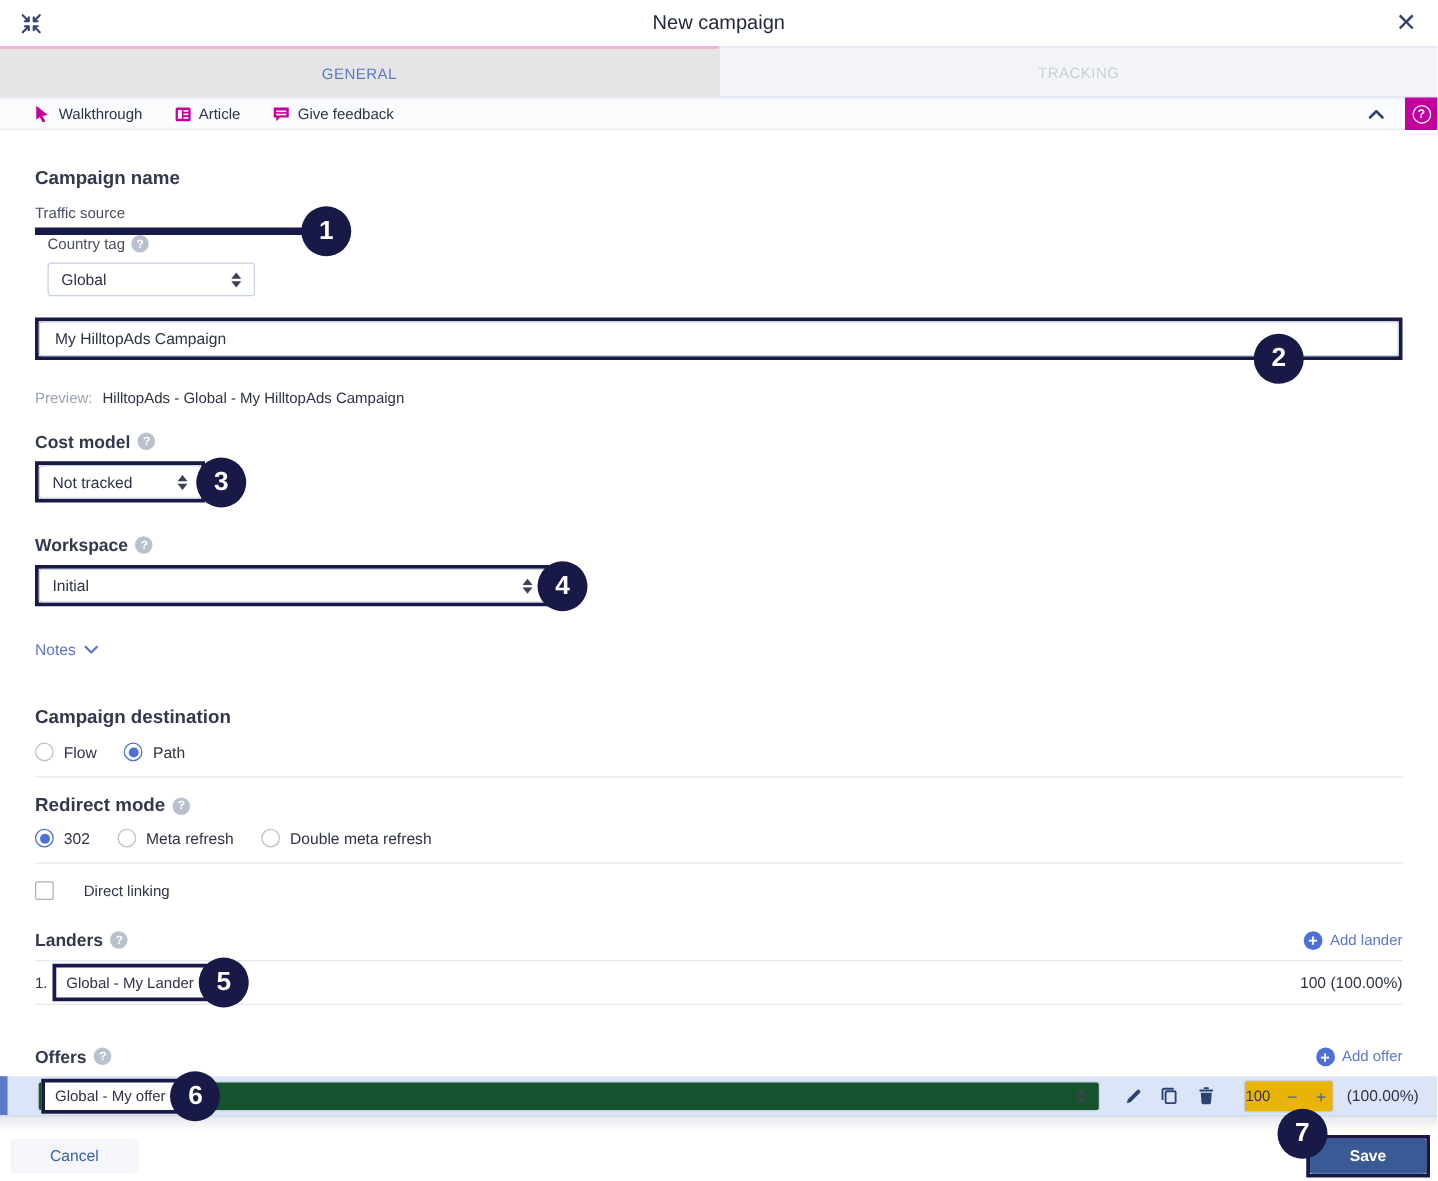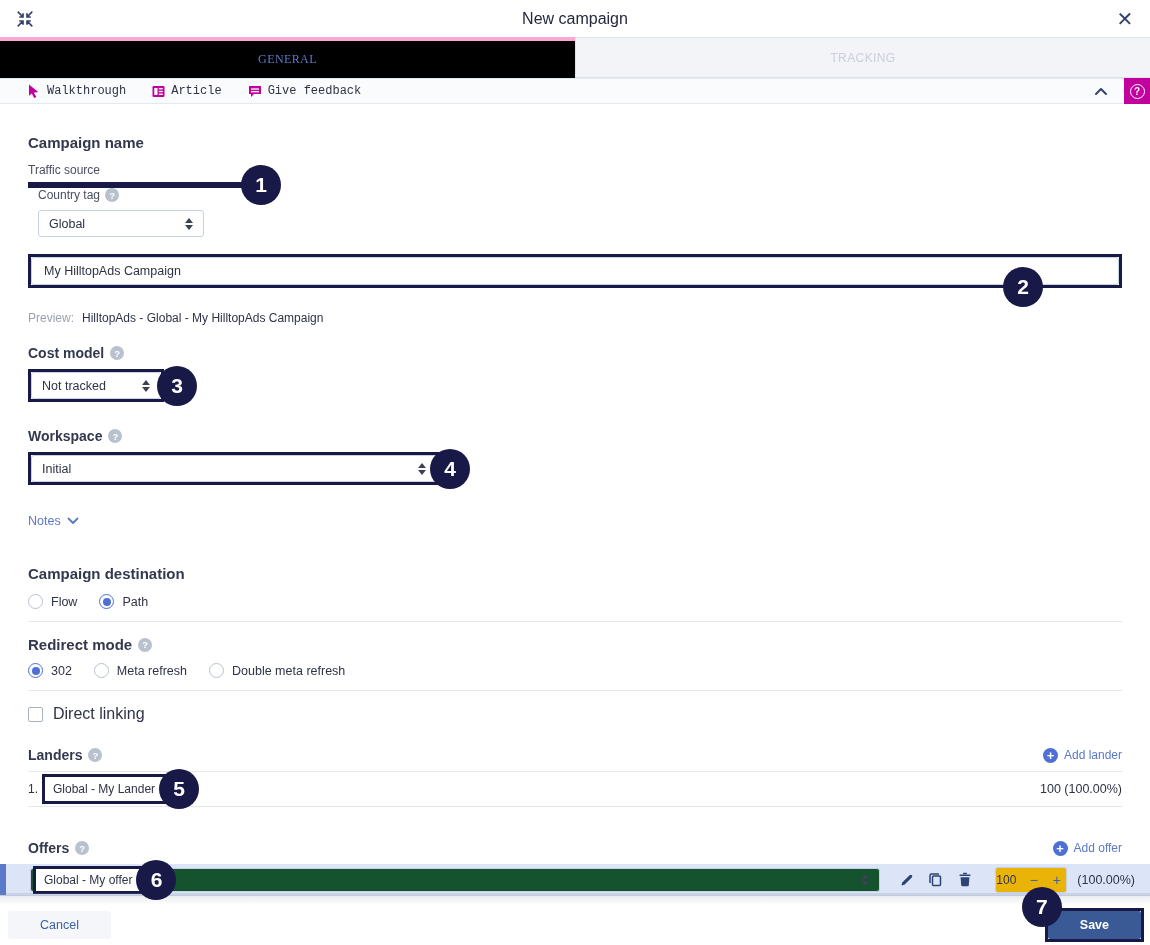--- a/index.html
+++ b/index.html
@@ -10,26 +10,26 @@
   }
   
   .titlebar { height:37px; display:flex; align-items:center; padding:0 14px; background:#fff; }
   .titlebar .title { flex:1; text-align:center; font-size:16px; font-weight:500; color:#23283c; }
   .icon-btn { width:22px; height:22px; display:flex; align-items:center; justify-content:center; cursor:pointer; }
   .close-x { font-size:20px; color:#33416e; font-weight:400; line-height:1; }
   
   .tabs { display:flex; height:41px; }
   .tab { width:575px; display:flex; align-items:center; justify-content:center;
          font-size:12px; letter-spacing:.4px; font-weight:500; }
-  .tab.active { background:#000000; border-top:4px solid #f9a8d4; color:#5b79c9;font-family:Liberation Serif, serif; }
+  .tab.active { background:#e5e5e5; border-top:2px solid #f9a8d4; color:#5b79c9; }
   .tab.disabled { background:#f2f4f8; color:#c9cfdb; border:1px solid #dde2ec; border-right:none; }
   
   .helpbar { height:26px; background:#fafbfc; border-top:1px solid #e4e8ef; border-bottom:1px solid #e4e8ef;
              display:flex; align-items:center; padding-left:28px; position:relative; }
-  .helpitem { display:flex; align-items:center; gap:6px; margin-right:26px; font-size:12px; color:#2e3346; cursor:pointer;font-family:Liberation Mono, monospace; }
+  .helpitem { display:flex; align-items:center; gap:6px; margin-right:26px; font-size:12px; color:#2e3346; cursor:pointer; }
   .helpbar-right { margin-left:auto; display:flex; align-items:center; height:100%; }
   .collapse-chevron { margin-right:16px; cursor:pointer; }
   .help-square { width:26px; height:26px; background:#c2009e; display:flex; align-items:center; justify-content:center; cursor:pointer; }
   .help-square .qmark { width:15px; height:15px; border:1.4px solid #fff; border-radius:50%; color:#fff;
                         font-size:10px; display:flex; align-items:center; justify-content:center; font-weight:700; }
   
   .content { padding:0 28px; position:relative; }
   .h1 { font-size:15px; font-weight:700; color:#33384d; }
   .h2 { font-size:14px; font-weight:700; color:#33384d; display:flex; align-items:center; gap:6px; }
   .lbl { font-size:12px; color:#494e61; display:flex; align-items:center; gap:5px; }
@@ -256,21 +256,21 @@
       <span class="radio"></span>
       <span>Meta refresh</span>
     </span>
     <span class="radio-opt">
       <span class="radio"></span>
       <span>Double meta refresh</span>
     </span>
   </div>
   <div class="divider" style="margin-top:12px;"></div>
 
-  <div style="margin-top:14px; display:flex; align-items:center; gap:10px; font-size:16px; color:#2e3346;">
+  <div style="margin-top:14px; display:flex; align-items:center; gap:24px; font-size:12px; color:#2e3346;">
     <span class="checkbox"></span>
     <span>Direct linking</span>
   </div>
 
   <div class="sec-head" style="margin-top:24px;">
     <div class="h2">
       <span>Landers</span>
       <span class="qicon">?</span>
     </div>
     <span class="link">

